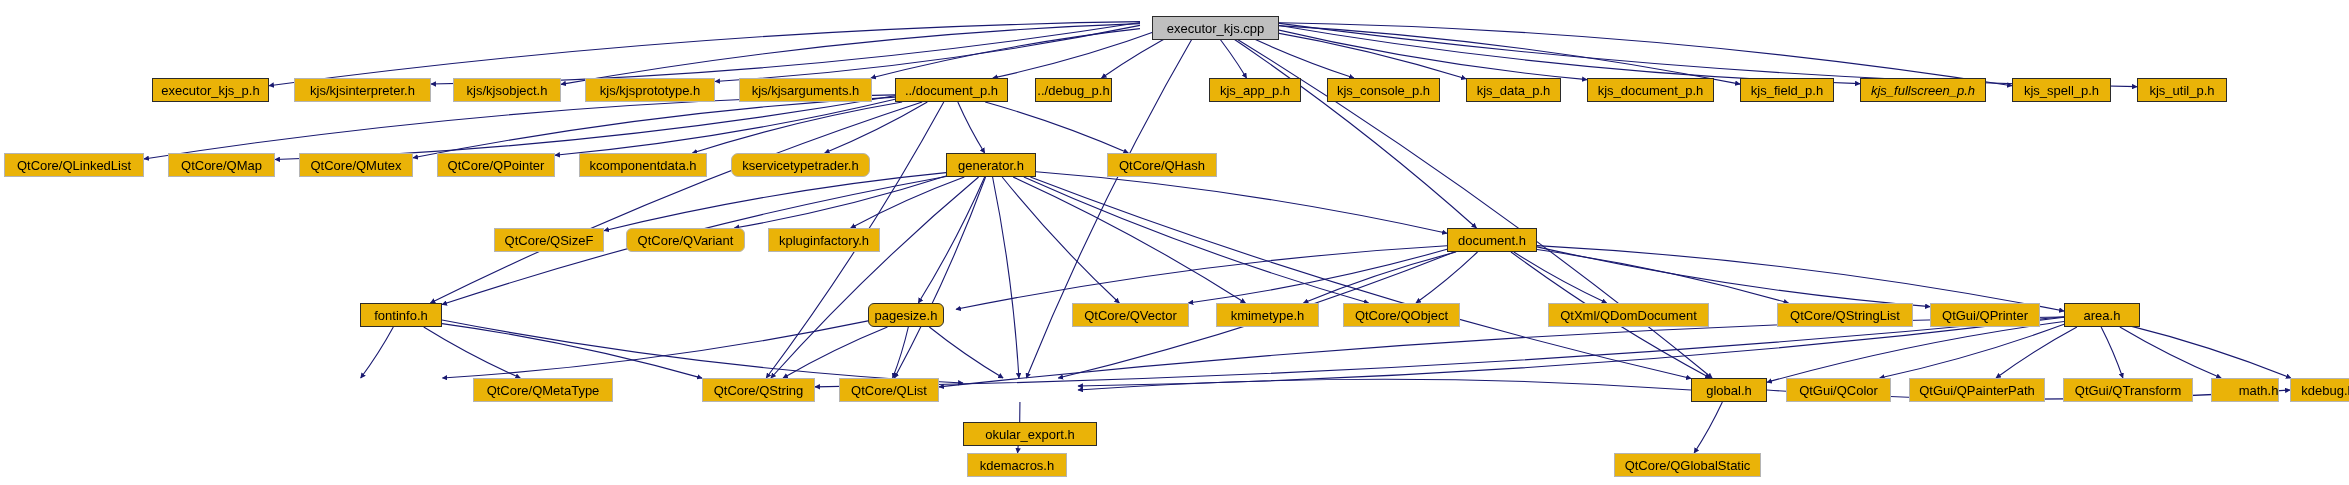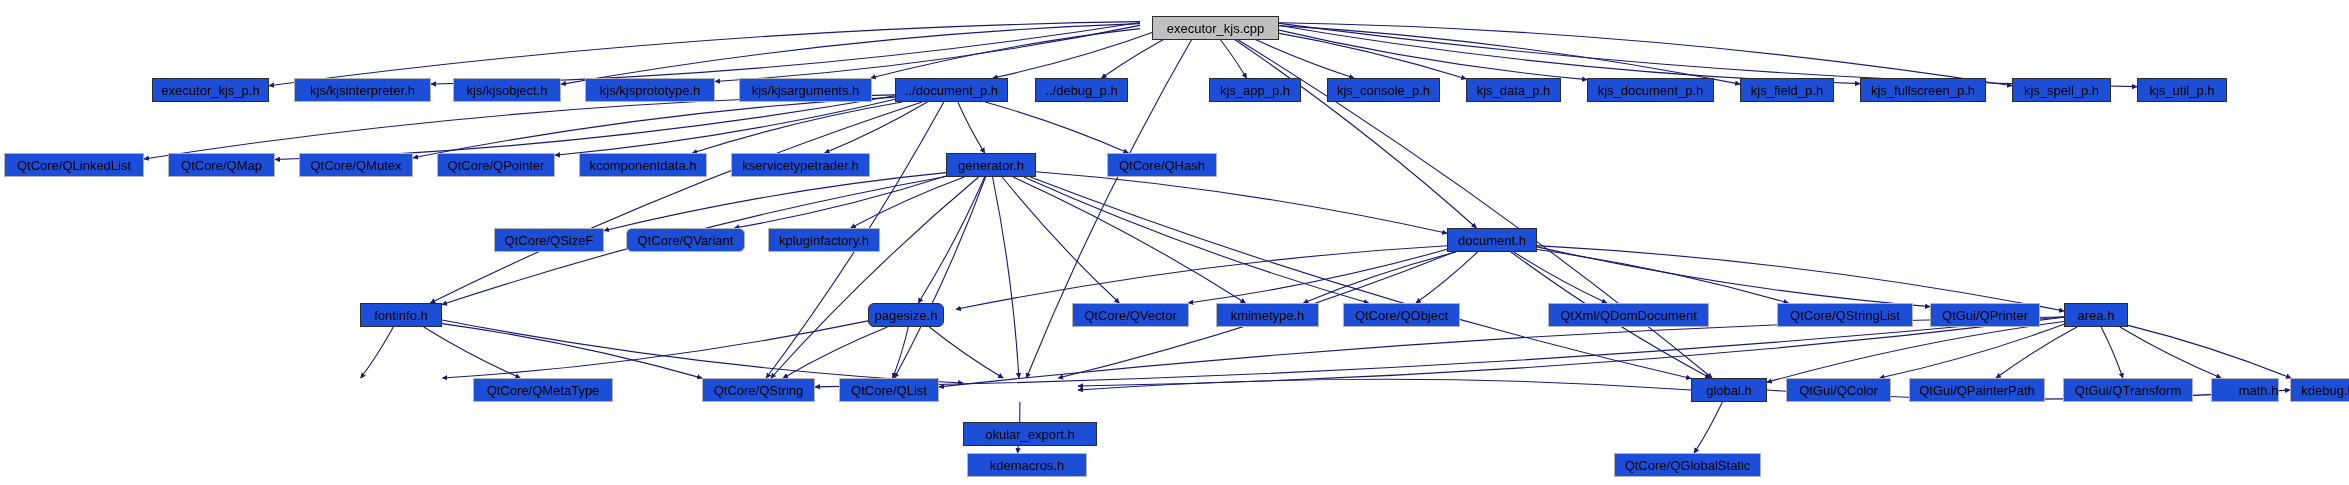--- a/index.html
+++ b/index.html
@@ -3,21 +3,21 @@
 <meta charset="utf-8">
 <style>
   html,body{margin:0;padding:0;background:#ffffff;}
   body{font-family:"Liberation Sans", sans-serif;}
   #graph{position:relative;width:2349px;height:485px;background:#ffffff;overflow:hidden;}
   #edges{position:absolute;left:0;top:0;width:2349px;height:485px;pointer-events:none;}
   .node{
     position:absolute;
     box-sizing:border-box;
     display:flex;align-items:center;justify-content:center;
-    background:#1d4ed8;
+    background:#eab308;
     border:1px solid #b4b4b4;
     font-size:13px;
     color:#000000;
     white-space:nowrap;
     height:24px;
     line-height:1;
     letter-spacing:0px;
   }
   .node.strong{border:1px solid #2b2b2b;}
   .node.root{background:#bfbfbf;border:1px solid #2b2b2b;}
@@ -105,55 +105,55 @@
       <path d="M 1140 22.511890606420927 Q 787.6539774078478 78.09799643281808 431 84.05410225921523" fill="none" stroke="#191970" stroke-width="1.1" marker-end="url(#arrow)"></path>
       <path d="M 1140 21.668177240684795 Q 702.5937644282454 27.753760166466584 269 85.69939577039275" fill="none" stroke="#191970" stroke-width="1.1" marker-end="url(#arrow)"></path>
     </svg>
 <div class="node root" style="left: 1140px; top: 16px; width: 127px; margin-left: 12px;">executor_kjs.cpp</div>
     <div class="node strong" style="left: 152px; top: 78px; width: 117px;">executor_kjs_p.h</div>
     <div class="node " style="left: 294px; top: 78px; width: 137px;">kjs/kjsinterpreter.h</div>
     <div class="node " style="left: 453px; top: 78px; width: 108px;">kjs/kjsobject.h</div>
     <div class="node " style="left: 585px; top: 78px; width: 130px;">kjs/kjsprototype.h</div>
     <div class="node " style="left: 739px; top: 78px; width: 133px;">kjs/kjsarguments.h</div>
     <div class="node strong" style="left: 895px; top: 78px; width: 113px;">../document_p.h</div>
-    <div class="node strong" style="left: 1035px; top: 78px; width: 93px;">../debug_p.h</div>
+    <div class="node strong" style="left: 1035px; top: 78px; width: 77px;">../debug_p.h</div>
     <div class="node strong" style="left: 1209px; top: 78px; width: 92px;">kjs_app_p.h</div>
     <div class="node strong" style="left: 1327px; top: 78px; width: 113px;">kjs_console_p.h</div>
     <div class="node strong" style="left: 1466px; top: 78px; width: 95px;">kjs_data_p.h</div>
     <div class="node strong" style="left: 1587px; top: 78px; width: 127px;">kjs_document_p.h</div>
     <div class="node strong" style="left: 1740px; top: 78px; width: 94px;">kjs_field_p.h</div>
-    <div class="node strong" style="left: 1860px; top: 78px; width: 126px;">kjs_fullscreen_p.h</div>
+    <div class="node strong" style="left: 1860px; top: 78px; width: 126px; font-style: italic;">kjs_fullscreen_p.h</div>
     <div class="node strong" style="left: 2012px; top: 78px; width: 99px;">kjs_spell_p.h</div>
     <div class="node strong" style="left: 2137px; top: 78px; width: 90px;">kjs_util_p.h</div>
     <div class="node " style="left: 4px; top: 153px; width: 140px;">QtCore/QLinkedList</div>
     <div class="node " style="left: 168px; top: 153px; width: 107px;">QtCore/QMap</div>
     <div class="node " style="left: 299px; top: 153px; width: 114px;">QtCore/QMutex</div>
     <div class="node " style="left: 437px; top: 153px; width: 118px;">QtCore/QPointer</div>
     <div class="node " style="left: 579px; top: 153px; width: 128px;">kcomponentdata.h</div>
-    <div class="node " style="left: 731px; top: 153px; width: 139px;">kservicetypetrader.h</div>
+    <div class="node " style="left: 731px; top: 153px; width: 139px; border-radius: 7px;">kservicetypetrader.h</div>
     <div class="node strong" style="left: 946px; top: 153px; width: 90px;">generator.h</div>
     <div class="node " style="left: 1107px; top: 153px; width: 110px;">QtCore/QHash</div>
     <div class="node " style="left: 494px; top: 228px; width: 110px;">QtCore/QSizeF</div>
     <div class="node " style="left: 626px; top: 228px; width: 119px; border-radius: 6px;">QtCore/QVariant</div>
     <div class="node " style="left: 768px; top: 228px; width: 112px;">kpluginfactory.h</div>
     <div class="node strong" style="left: 1447px; top: 228px; width: 90px;">document.h</div>
     <div class="node strong" style="left: 360px; top: 303px; width: 82px;">fontinfo.h</div>
     <div class="node strong" style="left: 868px; top: 303px; width: 76px; border-radius: 6px;">pagesize.h</div>
     <div class="node " style="left: 1072px; top: 303px; width: 117px;">QtCore/QVector</div>
     <div class="node " style="left: 1216px; top: 303px; width: 103px;">kmimetype.h</div>
     <div class="node " style="left: 1343px; top: 303px; width: 117px;">QtCore/QObject</div>
     <div class="node " style="left: 1548px; top: 303px; width: 161px;">QtXml/QDomDocument</div>
     <div class="node " style="left: 1777px; top: 303px; width: 136px;">QtCore/QStringList</div>
     <div class="node " style="left: 1930px; top: 303px; width: 110px;">QtGui/QPrinter</div>
-    <div class="node strong" style="left: 2064px; top: 303px; width: 64px;">area.h</div>
+    <div class="node strong" style="left: 2064px; top: 303px; width: 76px;">area.h</div>
     <div class="node " style="left: 473px; top: 378px; width: 140px;">QtCore/QMetaType</div>
     <div class="node " style="left: 702px; top: 378px; width: 113px;">QtCore/QString</div>
     <div class="node " style="left: 839px; top: 378px; width: 100px;">QtCore/QList</div>
     <div class="node strong" style="left: 963px; top: 378px; width: 134px; margin-top: 44px;">okular_export.h</div>
     <div class="node strong" style="left: 1691px; top: 378px; width: 76px;">global.h</div>
     <div class="node " style="left: 1786px; top: 378px; width: 105px;">QtGui/QColor</div>
     <div class="node " style="left: 1909px; top: 378px; width: 136px;">QtGui/QPainterPath</div>
     <div class="node " style="left: 2063px; top: 378px; width: 130px;">QtGui/QTransform</div>
     <div class="node " style="left: 2211px; top: 378px; width: 68px; padding-left: 27px;">math.h</div>
     <div class="node " style="left: 2290px; top: 378px; width: 76px;">kdebug.h</div>
-    <div class="node " style="left: 967px; top: 453px; width: 120px;">kdemacros.h</div>
+    <div class="node " style="left: 967px; top: 453px; width: 100px;">kdemacros.h</div>
     <div class="node " style="left: 1614px; top: 453px; width: 147px;">QtCore/QGlobalStatic</div>
   </div>
 
 </body></html>

